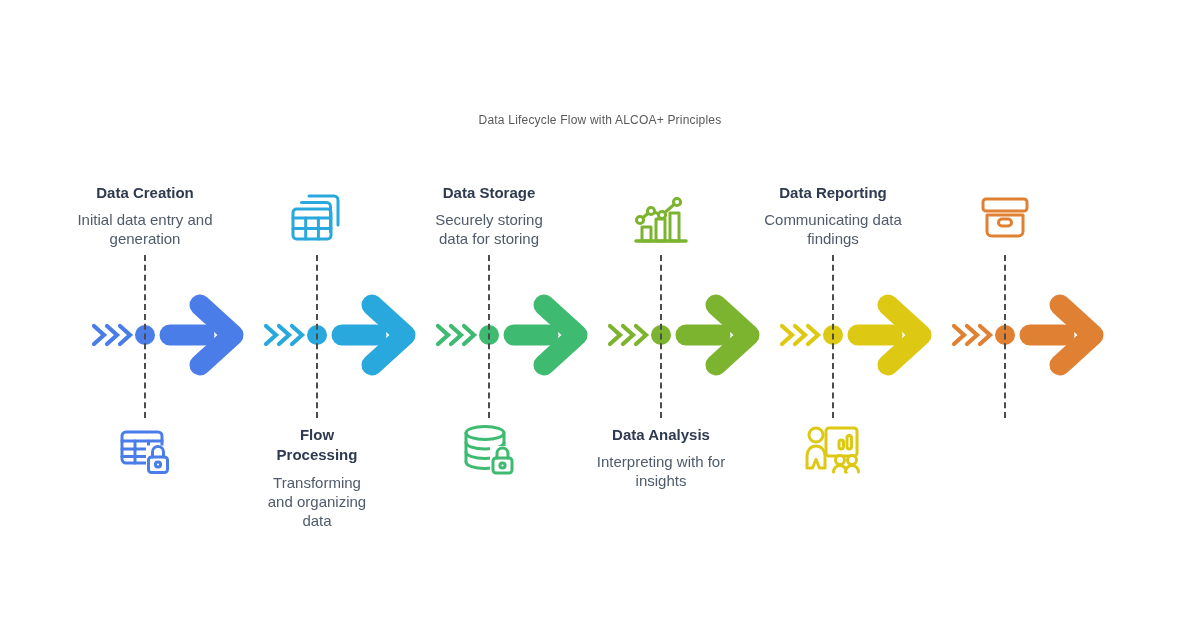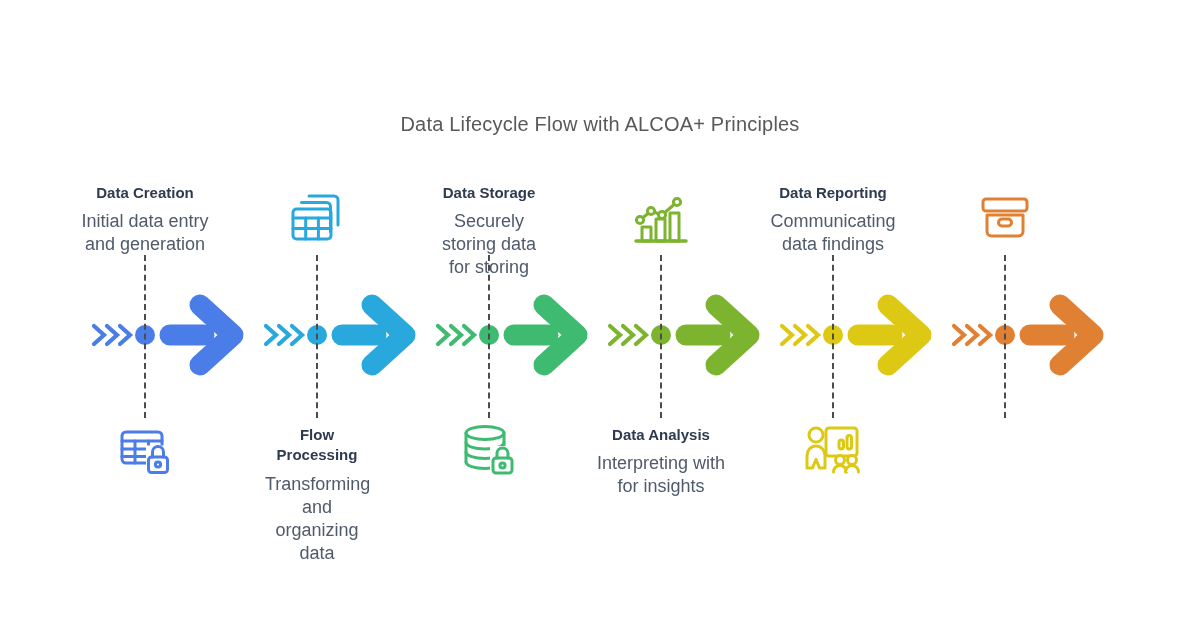--- a/index.html
+++ b/index.html
@@ -1,28 +1,28 @@
 <!DOCTYPE html>
 <html style="--background: #ffffff; --title: #595959; --stage-title: #2e3a4f; --stage-description: #4f5b6b; --connector: #4c4c4c;"><head>
 <meta charset="utf-8">
 <style>
   html,body{margin:0;padding:0;}
   body{font-family:"Liberation Sans",sans-serif;}
   .canvas{position:relative;width:1200px;height:630px;background:var(--background,#fff);overflow:hidden;}
   .diagram-title{position:absolute;top:113px;left:0;right:0;text-align:center;margin:0;
-    font-size:20px;font-weight:400;color:var(--title,#595959);letter-spacing:.2px;}
+    font-size:12px;font-weight:400;color:var(--title,#595959);letter-spacing:.2px;}
   .stage{position:absolute;top:0;width:172px;height:494px;}
   .s0{left:59px}.s1{left:231px}.s2{left:403px}.s3{left:575px}.s4{left:747px}.s5{left:919px}
   .text-block{position:absolute;left:50%;transform:translateX(-50%);text-align:center;width:140px;}
   .text-block.top{top:183px}
   .text-block.bottom{top:425px}
   .s1 .text-block{width:104px}
   .s2 .text-block{width:112px}
   .stage-title{margin:0;font-size:15px;font-weight:bold;line-height:1.35;color:var(--stage-title,#2e3a4f);}
-  .stage-desc{margin:7px 0 0;font-size:18px;line-height:1.28;color:var(--stage-description,#4f5b6b);}
+  .stage-desc{margin:7px 0 0;font-size:15px;line-height:1.28;color:var(--stage-description,#4f5b6b);}
   .icon-slot{position:absolute;left:50%;transform:translateX(-50%);width:60px;height:60px;}
   .icon-slot.top{top:190px}
   .icon-slot.bottom{top:420px}
   .icon-slot svg{width:100%;height:100%;overflow:visible;}
   .connector{position:absolute;left:85px;top:255px;height:163px;width:0;
     border-left:2px dashed var(--connector,#4c4c4c);z-index:5;}
   .chevrons{position:absolute;left:32px;top:324px;width:40px;height:22px;overflow:visible;z-index:1;}
   .dot{position:absolute;left:76px;top:325px;width:20px;height:20px;z-index:2;}
   .arrow{position:absolute;left:101px;top:293px;width:86px;height:84px;overflow:visible;z-index:1;}
 </style>

